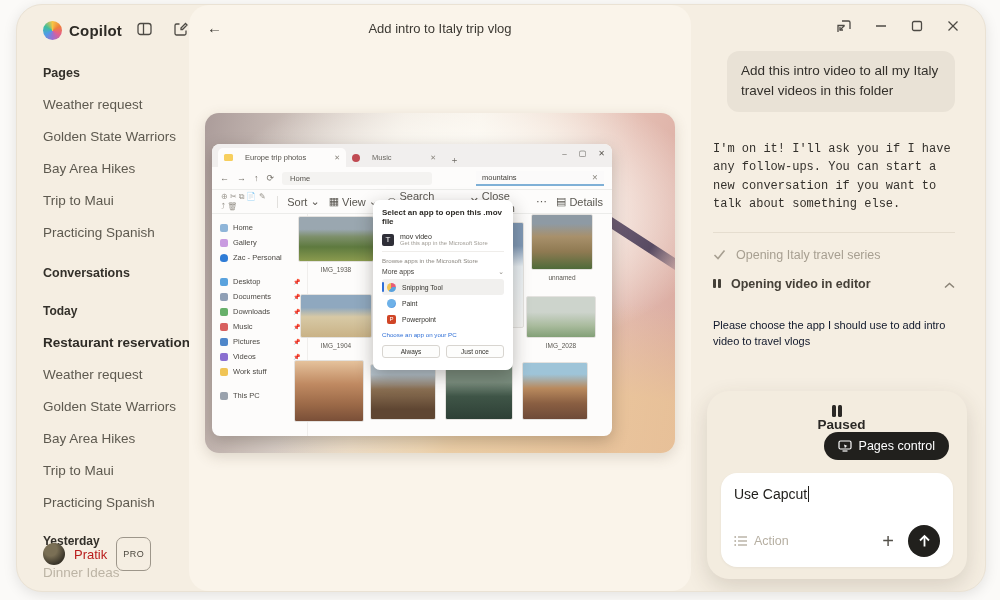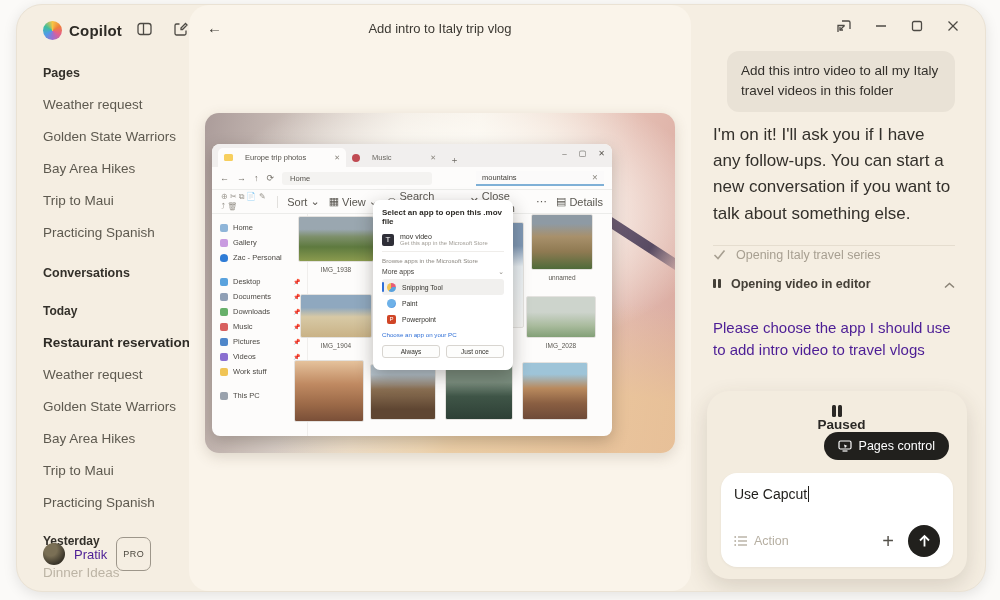--- a/index.html
+++ b/index.html
@@ -19,21 +19,21 @@
   .side-top-icons { position:absolute; left:120px; top:17px; display:flex; gap:22px; color:#4d4a44; }
   .side-top-icons svg { display:block; }
   .group-header { font-size:12.5px; font-weight:bold; color:#33302a; margin-top:26px; }
   .side-item { font-size:13.5px; color:#5d594f; margin-top:17px; cursor:pointer; white-space:nowrap; }
   .side-item.active { color:#2e2b26; font-weight:bold; }
   .side-item.faded { color:#bcb4a5; }
   .sub-header { font-size:12px; font-weight:bold; color:#33302a; margin-top:24px; }
   .profile { position:absolute; left:26px; bottom:20px; display:flex; align-items:center; gap:9px; }
   .avatar { width:22px; height:22px; border-radius:50%;
             background:radial-gradient(circle at 35% 30%, #7a6f55 0 30%, #3c372b 70%, #23201a); }
-  .profile-name { font-size:13px; color:#4c1d95; }
+  .profile-name { font-size:13px; color:#b91c1c; }
   .pro-badge { font-size:9px; color:#4c483f; border:1px solid #9d968a; border-radius:7px; padding:11px 6px; letter-spacing:.5px; }
 
   
   .main { position:absolute; left:172px; top:0; width:502px; height:100%;
           background:#faf4ea; border-radius:20px; }
   .back-btn { position:absolute; left:18px; top:14px; font-size:15px; color:#3c3933; cursor:pointer; }
   .page-title { position:absolute; left:0; right:0; top:16px; text-align:center;
                 font-size:13px; color:#3c3933; }
 
   
@@ -122,31 +122,31 @@
   .ic-ppt { background:#d04526; color:#fff; font-size:6px; display:flex; align-items:center; justify-content:center; }
   .dlg-choose { font-size:6.2px; color:#2f6fd6; margin-top:4px; cursor:pointer; }
   .dlg-btns { display:flex; gap:6px; margin-top:7px; }
   .dlg-btn { flex:1; height:13px; border:1px solid #d8d5d0; border-radius:3px; background:#fdfdfc;
              font-size:6.5px; color:#33312c; display:flex; align-items:center; justify-content:center; cursor:pointer; }
 
   
   .rightpanel { position:absolute; left:674px; right:0; top:0; bottom:0; padding:46px 30px 0 22px; }
   .bubble { margin-left:auto; max-width:228px; background:#e9e2d6; border-radius:12px; padding:10px 14px;
             font-size:13.5px; line-height:1.5; color:#33302b; }
-  .assist { margin-top:10px; font-size:17px; line-height:1.55; color:#33302b; max-width:290px; }
-  .steps { margin-top:18px; border-top:1px solid #e5ddcf; }
+  .assist { margin-top:28px; font-size:12px; line-height:1.55; color:#33302b; max-width:290px;font-family:Liberation Mono, monospace; }
+  .steps { margin-top:18px; border-top:1px solid #e5ddcf; padding-top:13px; }
   .step { display:flex; align-items:center; gap:10px; margin-bottom:11px; }
   .step .txt { font-size:12.5px; }
   .step.done { color:#a79f91; } .step.done .txt { color:#a79f91; }
   .step.paused .txt { color:#454038; font-weight:bold; }
   .pause-glyph { display:inline-flex; gap:2px; }
   .pause-glyph i { width:3px; height:9px; background:#454038; border-radius:1px; }
   .pause-glyph.big i { width:4px; height:12px; background:#2b2926; border-radius:1.5px; }
   .step .chev-up { margin-left:auto; color:#8a8376; cursor:pointer; }
-  .question { margin-top:24px; font-size:15px; line-height:1.5; color:#4c1d95; max-width:300px; }
+  .question { margin-top:24px; font-size:11px; line-height:1.5; color:#0f172a; max-width:300px; }
 
   .bottom-card { position:absolute; left:16px; right:18px; bottom:12px; background:#f3ecdf; border-radius:22px;
                  box-shadow:0 8px 22px rgba(70,55,35,.16); padding:14px 14px 12px; }
   .paused-row { display:flex; align-items:center; padding:0 4px;flex-direction:column; }
   .paused-label { font-size:13.5px; font-weight:bold; color:#2b2926; margin-left:9px; }
   .take-control { margin-left:auto; display:flex; align-items:center; gap:7px; background:#21201d; color:#fff;
                   border-radius:16px; padding:7px 14px; font-size:12.5px; cursor:pointer; }
   .input-card { margin-top:13px; background:#fff; border-radius:16px; padding:12px 13px 10px; box-shadow:0 1px 3px rgba(0,0,0,.05); }
   .input-line { font-size:14px; color:#1f1d1a; display:flex; align-items:center; min-height:18px; }
   .caret { width:1.2px; height:16px; background:#1f1d1a; margin-left:1px; }

